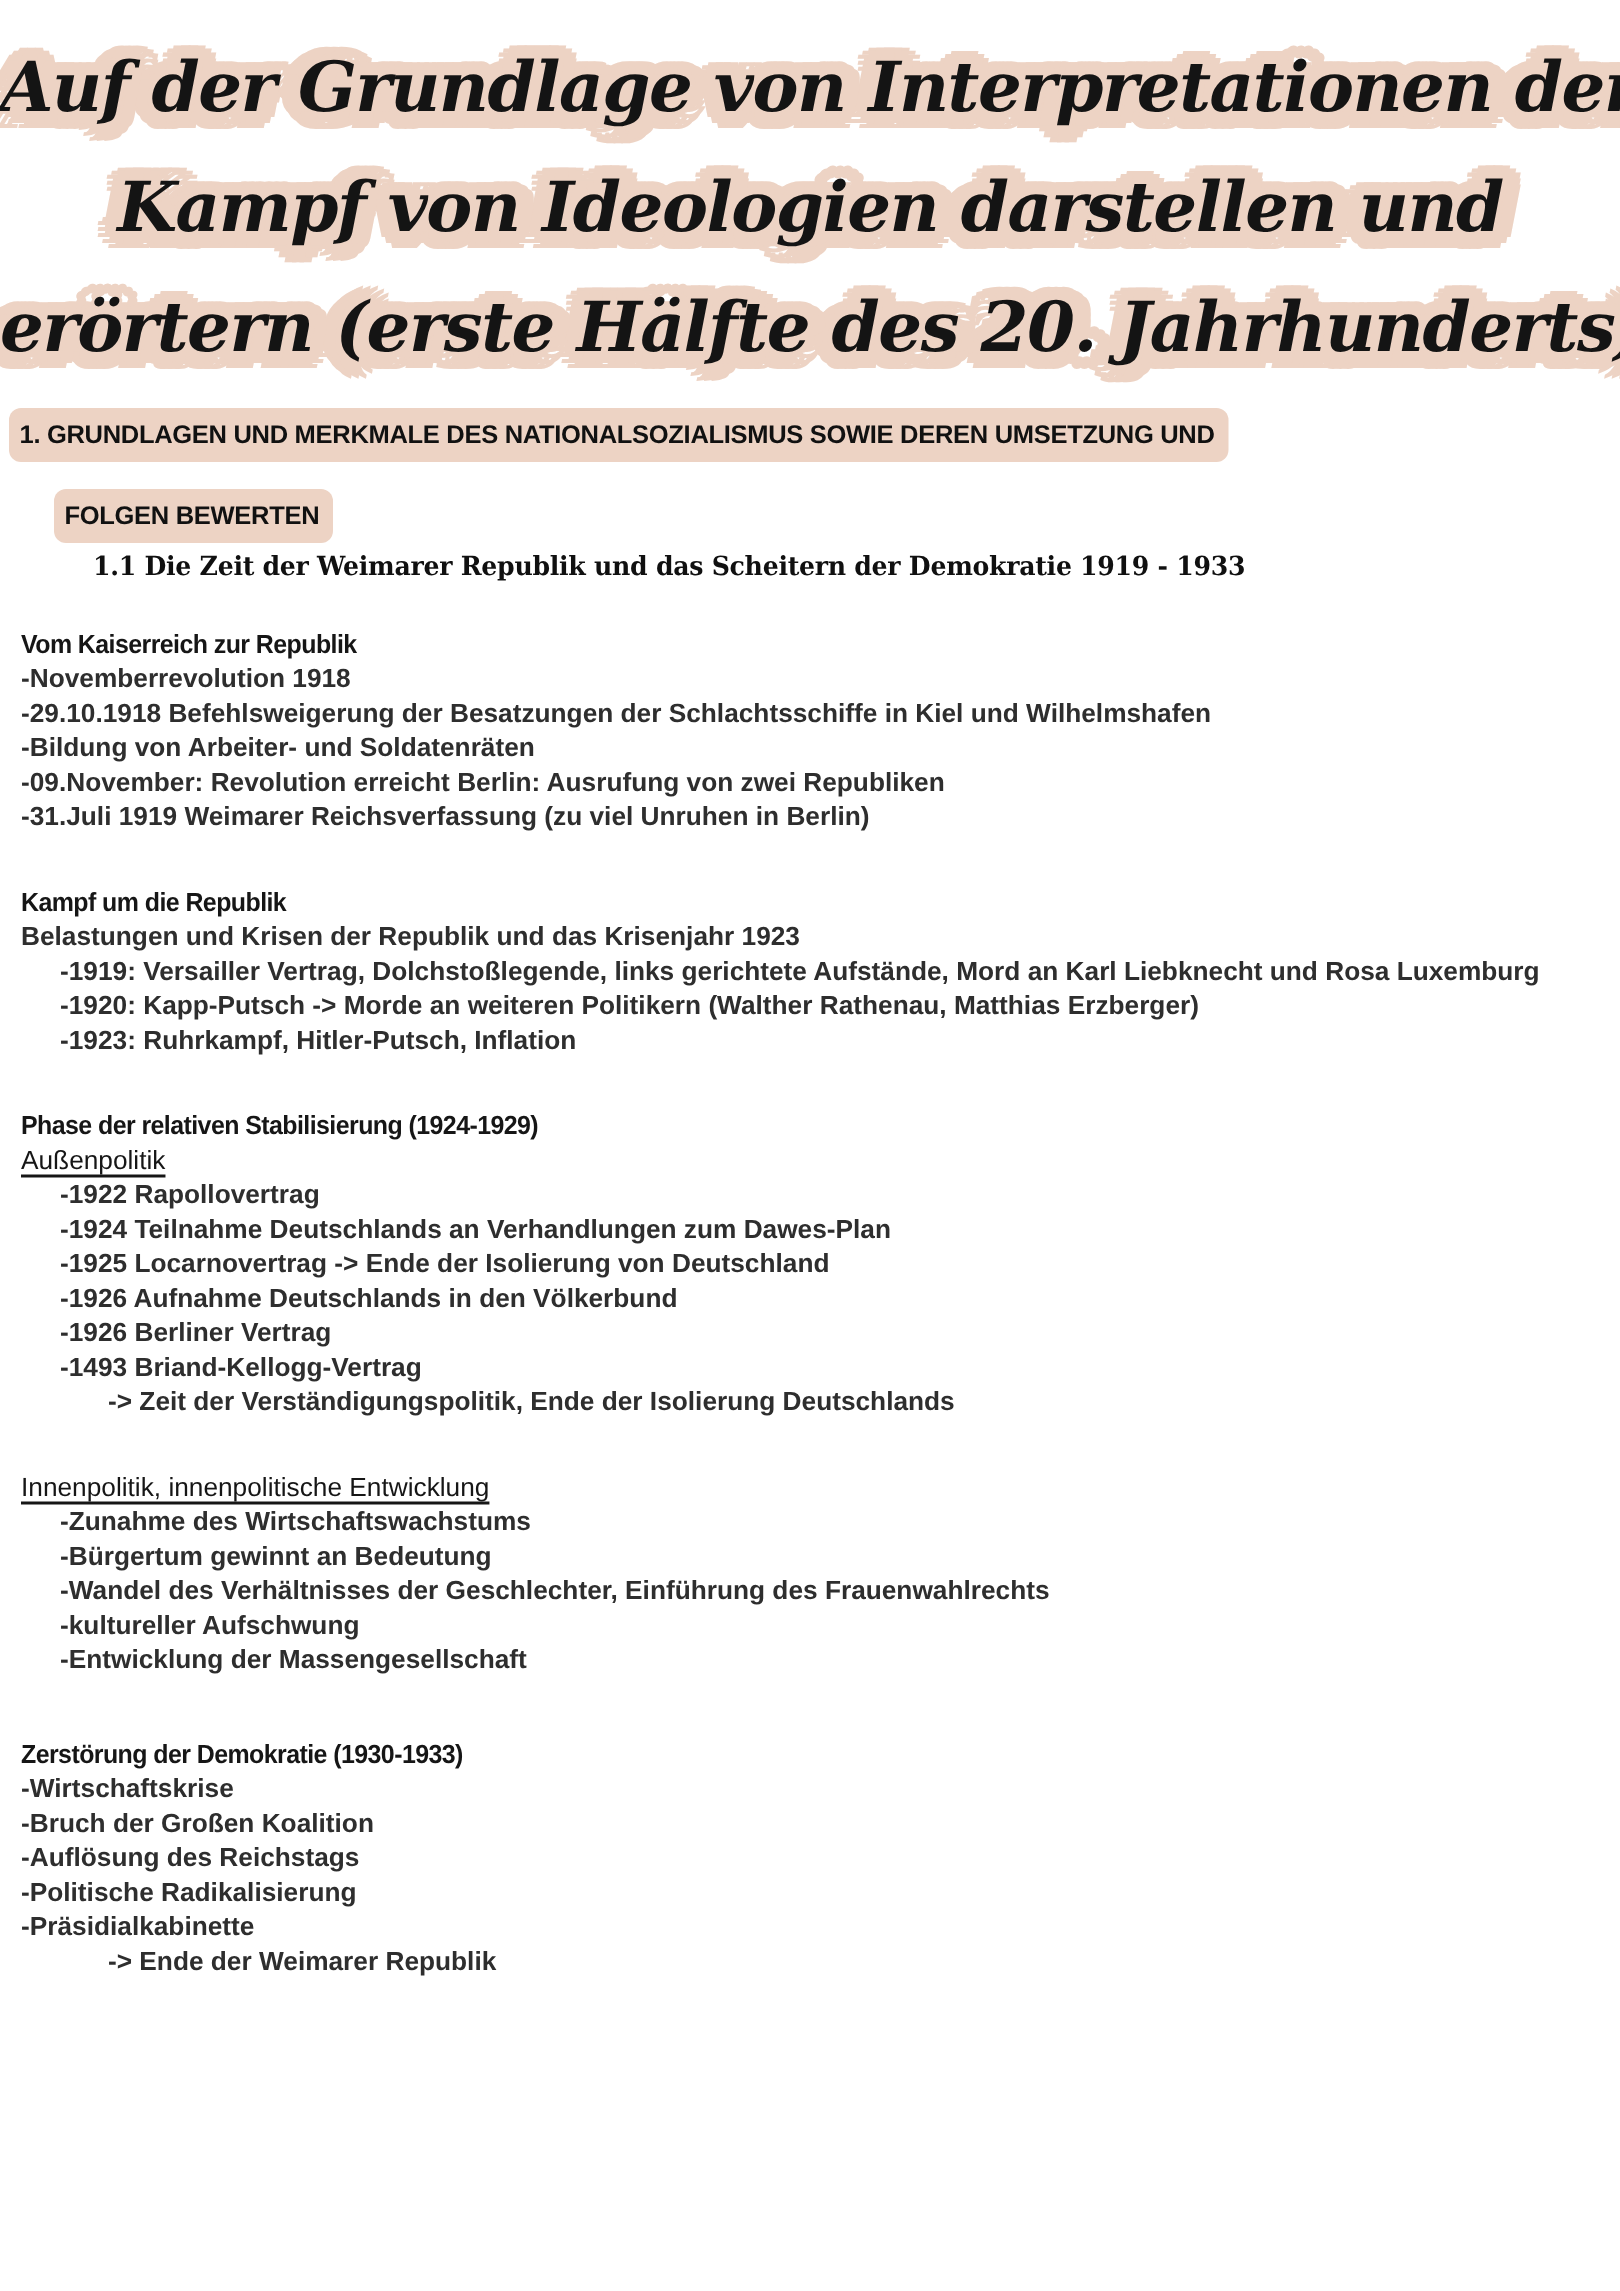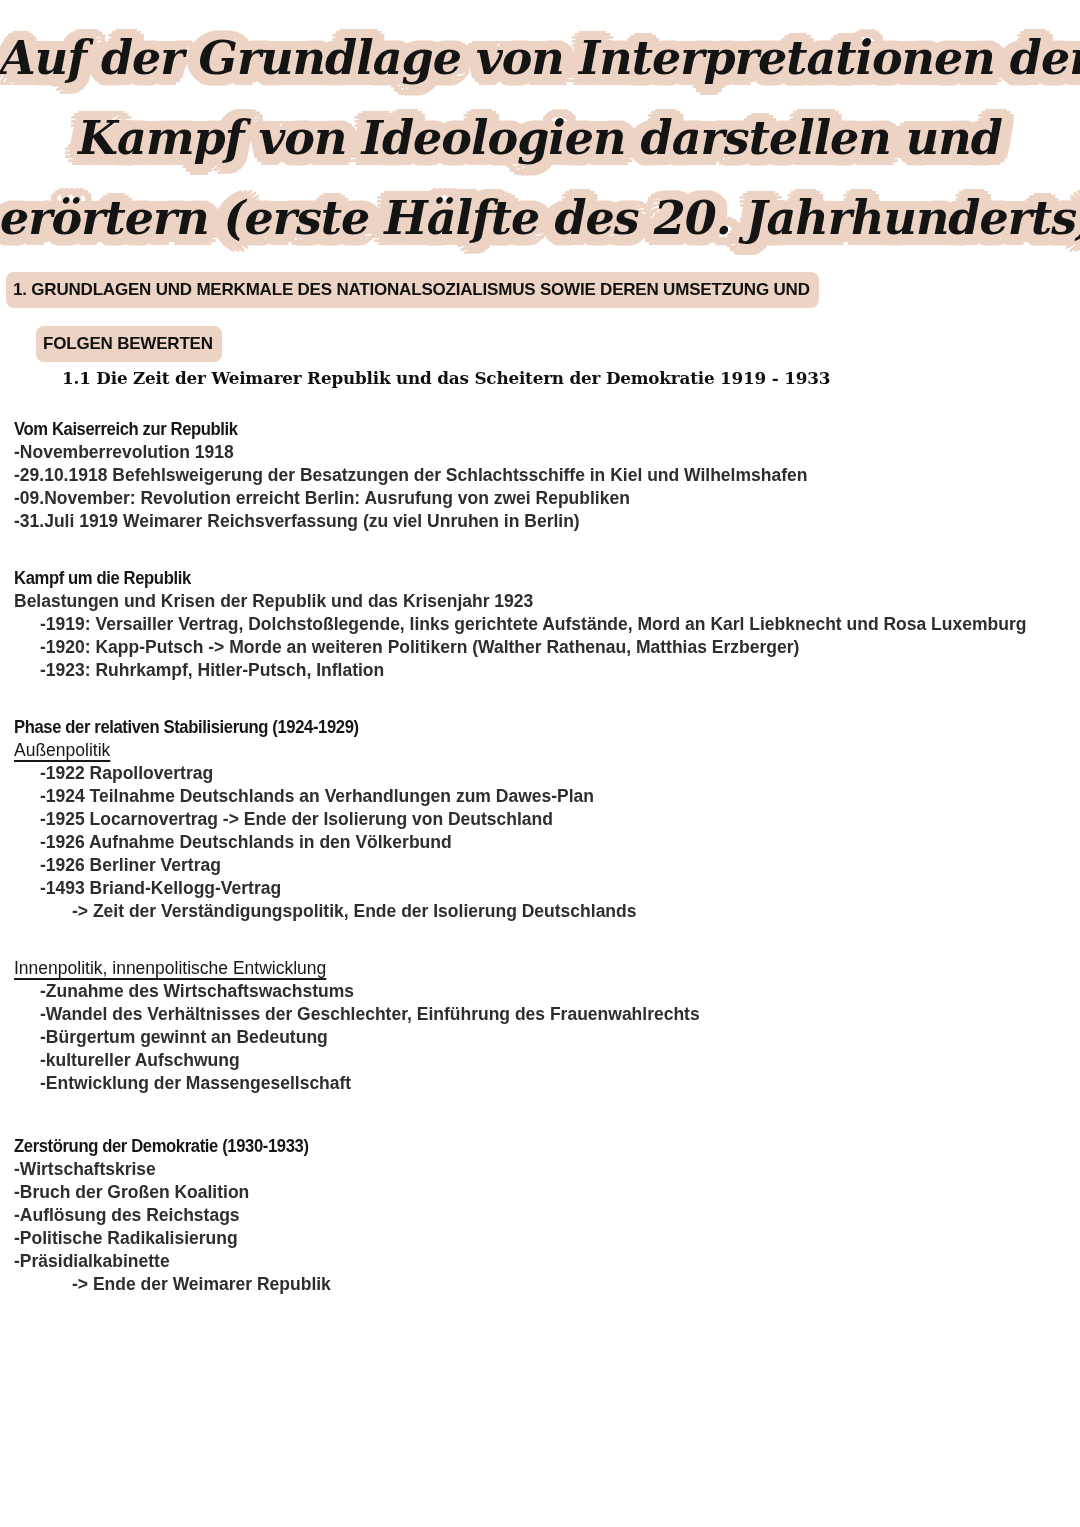--- a/index.html
+++ b/index.html
@@ -130,20 +130,21 @@
     <div class="line2"><span class="hl-pill">FOLGEN BEWERTEN</span></div>
   </div>
 
   <div class="sub-heading">1.1 Die Zeit der Weimarer Republik und das Scheitern der Demokratie 1919 - 1933</div>
 
   <div class="notes">
       <div class="block">
         <div class="bheading bold">Vom Kaiserreich zur Republik</div>
         <div class="bline indent-0">-Novemberrevolution 1918</div>
         <div class="bline indent-0">-29.10.1918 Befehlsweigerung der Besatzungen der Schlachtsschiffe in Kiel und Wilhelmshafen</div>
+        <div class="bline indent-0">-Bildung von Arbeiter- und Soldatenräten</div>
         <div class="bline indent-0">-09.November: Revolution erreicht Berlin: Ausrufung von zwei Republiken</div>
         <div class="bline indent-0">-31.Juli 1919 Weimarer Reichsverfassung (zu viel Unruhen in Berlin)</div>
       </div>
       <div class="block">
         <div class="bheading bold">Kampf um die Republik</div>
         <div class="bline indent-0">Belastungen und Krisen der Republik und das Krisenjahr 1923</div>
         <div class="bline indent-1">-1919: Versailler Vertrag, Dolchstoßlegende, links gerichtete Aufstände, Mord an Karl Liebknecht und Rosa Luxemburg</div>
         <div class="bline indent-1">-1920: Kapp-Putsch -&gt; Morde an weiteren Politikern (Walther Rathenau, Matthias Erzberger)</div>
         <div class="bline indent-1">-1923: Ruhrkampf, Hitler-Putsch, Inflation</div>
       </div>
@@ -154,22 +155,22 @@
         <div class="bline indent-1">-1924 Teilnahme Deutschlands an Verhandlungen zum Dawes-Plan</div>
         <div class="bline indent-1">-1925 Locarnovertrag -&gt; Ende der Isolierung von Deutschland</div>
         <div class="bline indent-1">-1926 Aufnahme Deutschlands in den Völkerbund</div>
         <div class="bline indent-1">-1926 Berliner Vertrag</div>
         <div class="bline indent-1">-1493 Briand-Kellogg-Vertrag</div>
         <div class="bline indent-2">-&gt; Zeit der Verständigungspolitik, Ende der Isolierung Deutschlands</div>
       </div>
       <div class="block">
         <div class="bheading underline">Innenpolitik, innenpolitische Entwicklung</div>
         <div class="bline indent-1">-Zunahme des Wirtschaftswachstums</div>
+        <div class="bline indent-1">-Bürgertum gewinnt an Bedeutung</div>
         <div class="bline indent-1">-Wandel des Verhältnisses der Geschlechter, Einführung des Frauenwahlrechts</div>
-        <div class="bline indent-1">-Bürgertum gewinnt an Bedeutung</div>
         <div class="bline indent-1">-kultureller Aufschwung</div>
         <div class="bline indent-1">-Entwicklung der Massengesellschaft</div>
       </div>
       <div class="block gap-lg">
         <div class="bheading bold">Zerstörung der Demokratie (1930-1933)</div>
         <div class="bline indent-0">-Wirtschaftskrise</div>
         <div class="bline indent-0">-Bruch der Großen Koalition</div>
         <div class="bline indent-0">-Auflösung des Reichstags</div>
         <div class="bline indent-0">-Politische Radikalisierung</div>
         <div class="bline indent-0">-Präsidialkabinette</div>

